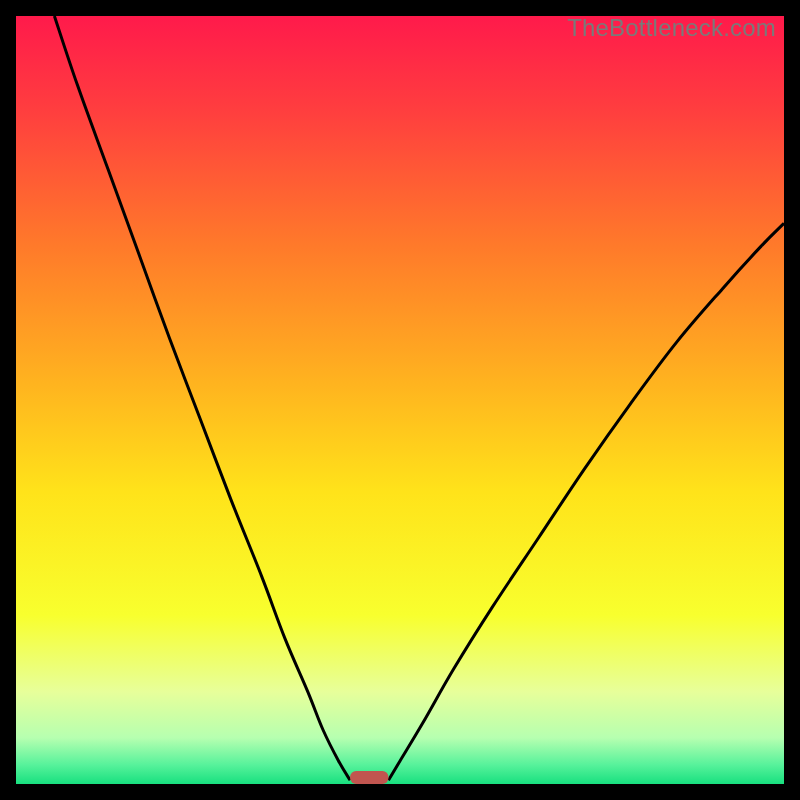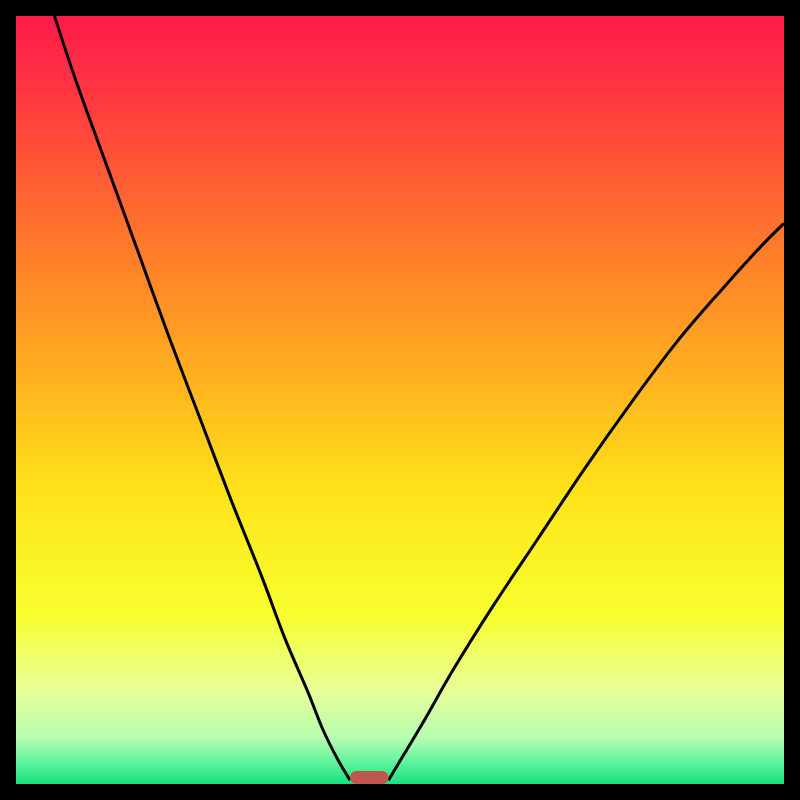--- a/index.html
+++ b/index.html
@@ -55,13 +55,14 @@
           <stop offset="94%" stop-color="#b6ffb0"></stop>
           <stop offset="97.5%" stop-color="#57f29b"></stop>
           <stop offset="100%" stop-color="#18e07f"></stop>
         </linearGradient>
     </defs>
     <rect id="bg-rect" x="0" y="0" width="768" height="768" fill="url(#bg-grad)"></rect>
     <path id="curve-left" fill="none" stroke="#000" stroke-width="3" d="M 38.40 0.00 C 42.55 12.44, 51.76 41.47, 61.44 69.12 C 71.12 96.77, 81.10 123.19, 92.16 153.60 C 103.22 184.01, 111.82 207.67, 122.88 238.08 C 133.94 268.49, 142.54 292.84, 153.60 322.56 C 164.66 352.28, 173.26 374.17, 184.32 403.20 C 195.38 432.23, 203.98 455.50, 215.04 483.84 C 226.10 512.18, 236.08 535.76, 245.76 560.64 C 255.44 585.52, 260.51 601.34, 268.80 622.08 C 277.09 642.82, 284.93 659.25, 291.84 675.84 C 298.75 692.43, 301.67 701.80, 307.20 714.24 C 312.73 726.68, 317.72 735.97, 322.56 744.96 C 327.40 753.95, 332.01 760.70, 334.08 764.16"></path>
     <path id="curve-right" fill="none" stroke="#000" stroke-width="3" d="M 372.48 764.16 C 374.55 760.70, 377.78 755.33, 384.00 744.96 C 390.22 734.59, 397.36 723.15, 407.04 706.56 C 416.72 689.97, 425.32 673.54, 437.76 652.80 C 450.20 632.06, 460.95 614.86, 476.16 591.36 C 491.37 567.86, 505.65 547.12, 522.24 522.24 C 538.83 497.36, 551.73 477.31, 568.32 453.12 C 584.91 428.93, 597.81 410.65, 614.40 387.84 C 630.99 365.03, 643.89 347.14, 660.48 326.40 C 677.07 305.66, 691.35 289.92, 706.56 272.64 C 721.77 255.36, 733.90 242.15, 744.96 230.40 C 756.02 218.65, 763.85 211.51, 768.00 207.36"></path>
     <rect id="marker" rx="6" ry="6" height="13" x="334.08" width="38.40" y="755.00" fill="#c1554f"></rect>
   </svg>
+  <div class="watermark">TheBottleneck.com</div>
 </div>
 
 </body></html>

